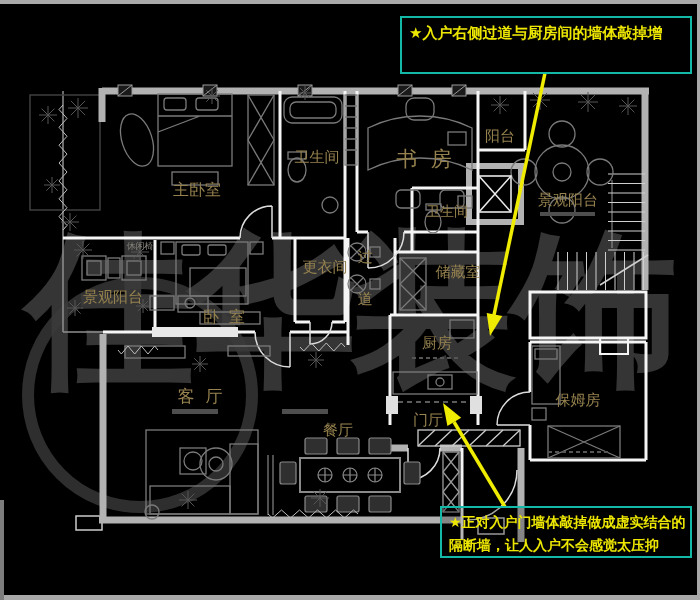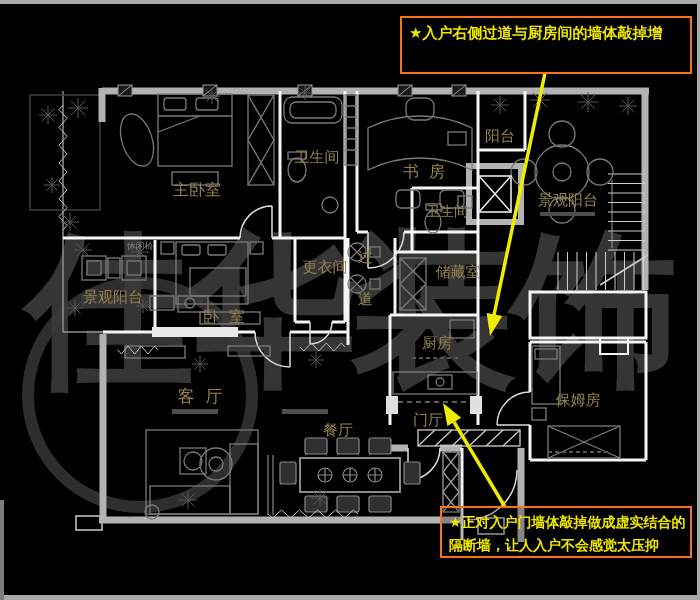--- a/index.html
+++ b/index.html
@@ -2,21 +2,21 @@
 <html><head>
 <meta charset="utf-8">
 <style>
   html,body{margin:0;padding:0;background:#000;}
   #stage{position:relative;width:700px;height:600px;background:#000;overflow:hidden;
          font-family:"DejaVu Sans",sans-serif;}
   svg{position:absolute;left:0;top:0;}
   .room-label{position:absolute;transform:translate(-50%,-50%);color:#96824e;
 ts    font-weight:bold;white-space:pre;line-height:1.1;}
   .room-label{font-family:"DejaVu Sans",sans-serif;}
-  .note{position:absolute;border:2px solid #f97316;color:#ece600;background:rgba(0,0,0,.25);
+  .note{position:absolute;border:2px solid #14b8a6;color:#ece600;background:rgba(0,0,0,.25);
         font-weight:bold;box-sizing:border-box;}
   .note .ln{white-space:pre;}
   #note-top{left:400px;top:16px;width:292px;height:58px;padding:2px 7px;font-size:15px;}
   #note-top .ln{line-height:27px;}
   #note-bottom{left:440px;top:506px;width:252px;height:52px;padding:3px 7px;font-size:14px;}
   #note-bottom .ln{line-height:23px;}
   #plan-title{position:absolute;left:9px;top:551px;color:#fff;font-size:19px;font-weight:bold;
               letter-spacing:1px;white-space:pre;}
   .frame{position:absolute;background:#a9a9a9;}
 </style>
@@ -261,21 +261,21 @@
   </g>
   <g>
     <line x1="505" y1="507" x2="454" y2="422" stroke="#f0ec00" stroke-width="3.5"></line>
     <polygon points="443,403 461.2,417.8 447.4,426" fill="#f0ec00"></polygon>
   </g>
 </svg>
 
 <div id="labels">
       <div class="room-label" style="left: 197px; top: 190px; font-size: 16px;">主卧室</div>
       <div class="room-label" style="left: 317px; top: 157px; font-size: 15px;">卫生间</div>
-      <div class="room-label" style="left: 424px; top: 172px; font-size: 16px;">书  房</div>
+      <div class="room-label" style="left: 424px; top: 160px; font-size: 21px;">书  房</div>
       <div class="room-label" style="left: 500px; top: 136px; font-size: 15px;">阳台</div>
       <div class="room-label" style="left: 568px; top: 200px; font-size: 15px;">景观阳台</div>
       <div class="room-label" style="left: 447px; top: 212px; font-size: 14px;">卫生间</div>
       <div class="room-label" style="left: 325px; top: 267px; font-size: 15px;">更衣间</div>
       <div class="room-label" style="left: 365px; top: 279px; font-size: 15px; writing-mode: vertical-rl; letter-spacing: 42px;">过道</div>
       <div class="room-label" style="left: 458px; top: 272px; font-size: 15px;">储藏室</div>
       <div class="room-label" style="left: 113px; top: 297px; font-size: 15px;">景观阳台</div>
       <div class="room-label" style="left: 224px; top: 317px; font-size: 16px;">卧  室</div>
       <div class="room-label" style="left: 437px; top: 343px; font-size: 15px;">厨房</div>
       <div class="room-label" style="left: 200px; top: 396px; font-size: 17px;">客  厅</div>

